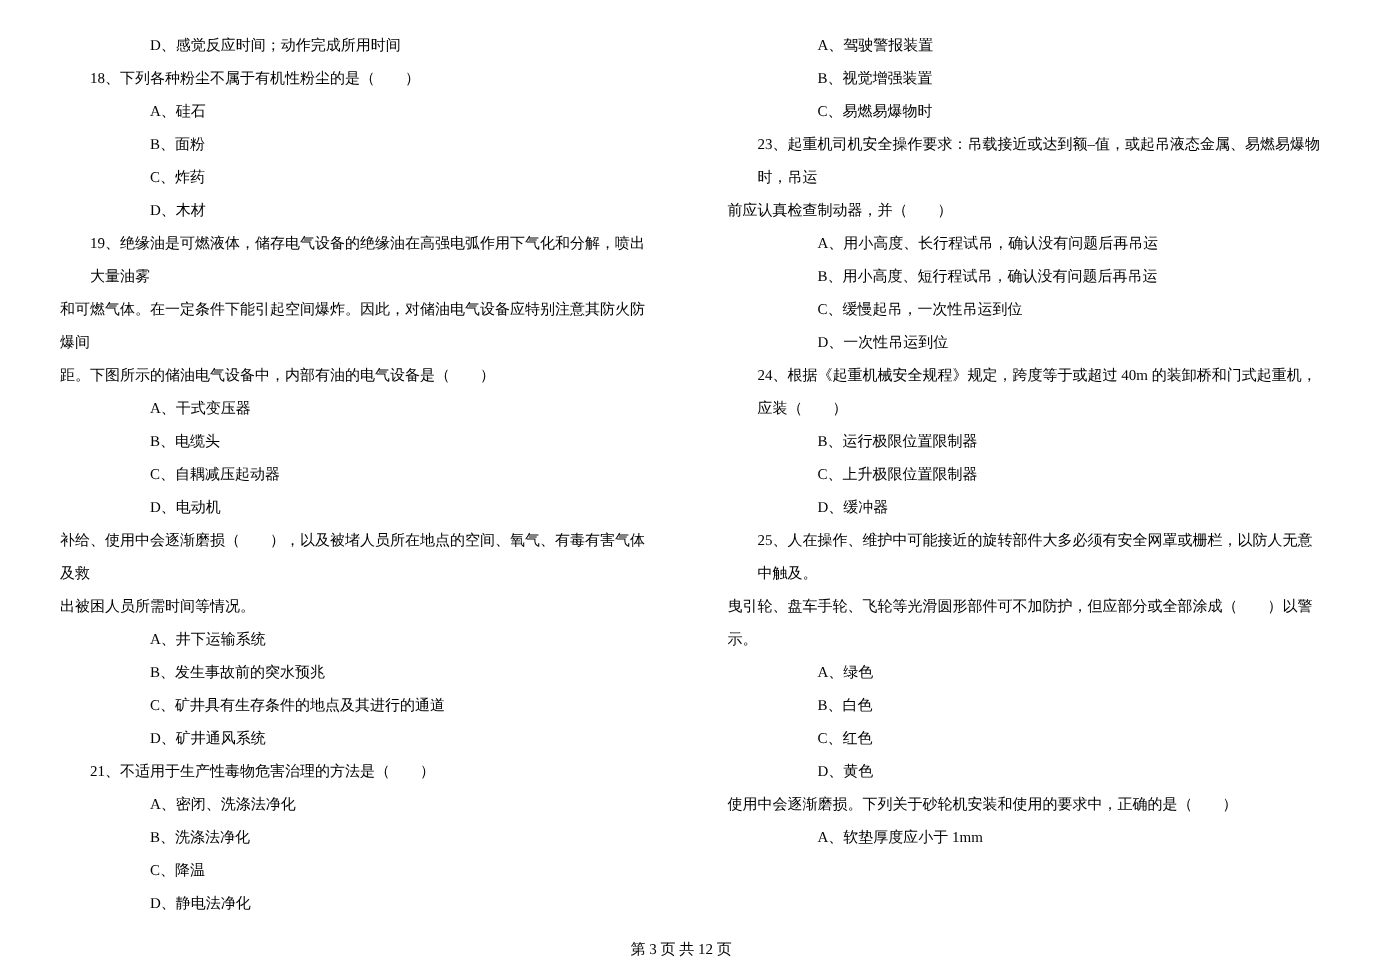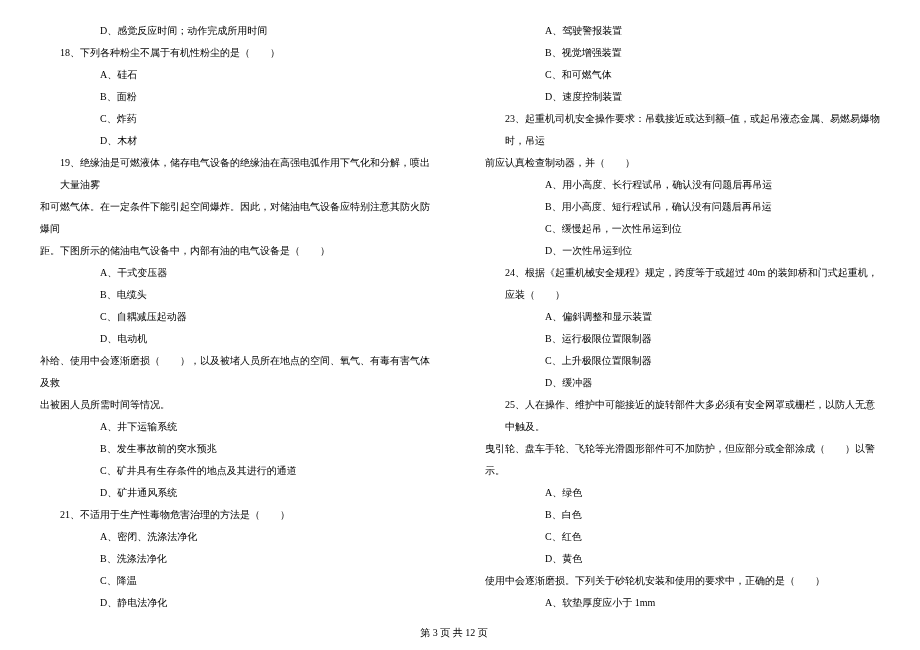--- a/index.html
+++ b/index.html
@@ -78,30 +78,28 @@
     <div class="option-line">A、密闭、洗涤法净化</div>
     <div class="option-line">B、洗涤法净化</div>
     <div class="option-line">C、降温</div>
     <div class="option-line">D、静电法净化</div>
 
   </div>
 
   <div class="column column-right">
     <div class="option-line">A、驾驶警报装置</div>
     <div class="option-line">B、视觉增强装置</div>
-    <div class="option-line">C、和可燃气体</div>
-    <div class="option-line">D、速度控制装置</div>
+    <div class="option-line">C、易燃易爆物时</div>
     <div class="question-line">23、起重机司机安全操作要求：吊载接近或达到额–值，或起吊液态金属、易燃易爆物时，吊运</div>
     <div class="continuation-line">前应认真检查制动器，并（　　）</div>
     <div class="option-line">A、用小高度、长行程试吊，确认没有问题后再吊运</div>
     <div class="option-line">B、用小高度、短行程试吊，确认没有问题后再吊运</div>
     <div class="option-line">C、缓慢起吊，一次性吊运到位</div>
     <div class="option-line">D、一次性吊运到位</div>
     <div class="question-line">24、根据《起重机械安全规程》规定，跨度等于或超过 40m 的装卸桥和门式起重机，应装（　　）</div>
-    <div class="option-line">A、偏斜调整和显示装置</div>
     <div class="option-line">B、运行极限位置限制器</div>
     <div class="option-line">C、上升极限位置限制器</div>
     <div class="option-line">D、缓冲器</div>
     <div class="question-line">25、人在操作、维护中可能接近的旋转部件大多必须有安全网罩或栅栏，以防人无意中触及。</div>
     <div class="continuation-line">曳引轮、盘车手轮、飞轮等光滑圆形部件可不加防护，但应部分或全部涂成（　　）以警示。</div>
     <div class="option-line">A、绿色</div>
     <div class="option-line">B、白色</div>
     <div class="option-line">C、红色</div>
     <div class="option-line">D、黄色</div>
     <div class="continuation-line">使用中会逐渐磨损。下列关于砂轮机安装和使用的要求中，正确的是（　　）</div>

